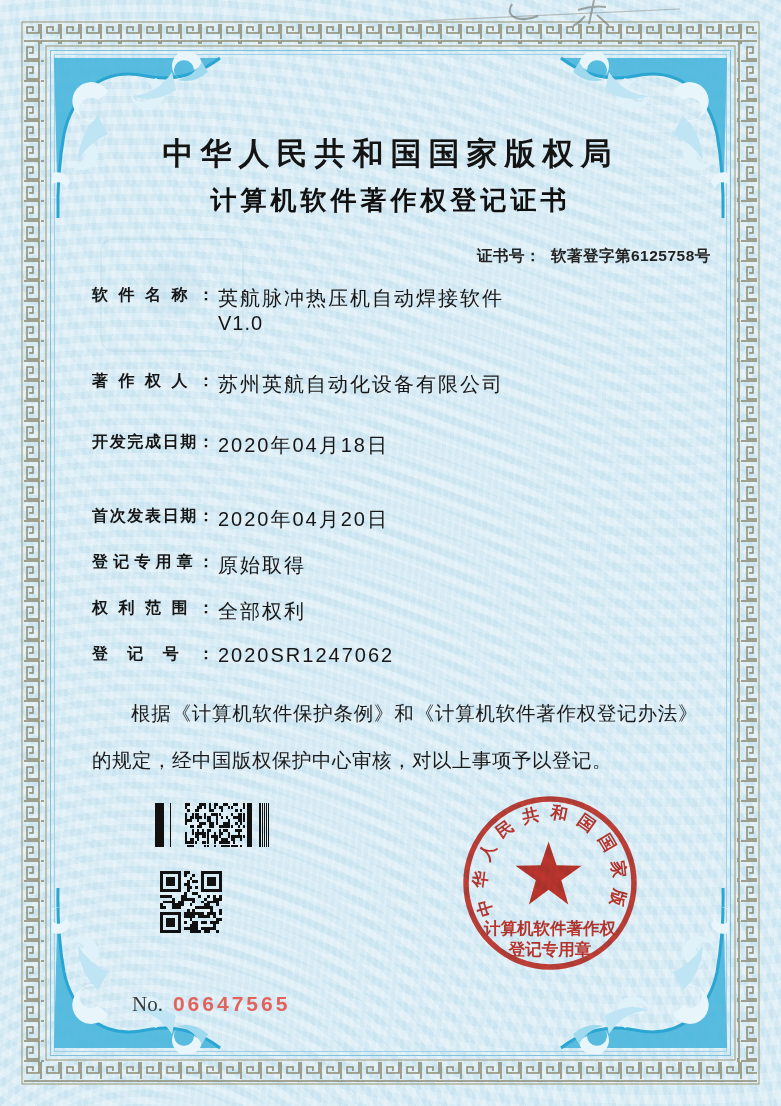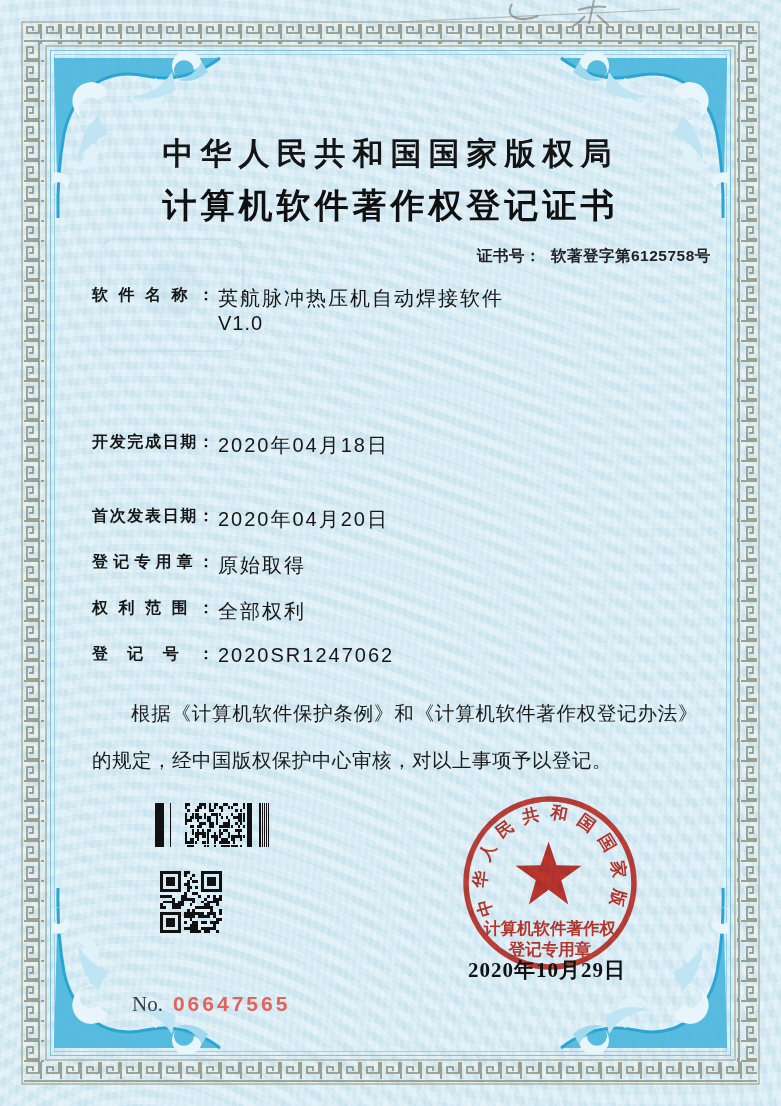--- a/index.html
+++ b/index.html
@@ -23,21 +23,21 @@
   .corner.bl{left:52px; bottom:52px; transform:scaleY(-1);}
   .corner.br{right:52px; bottom:52px; transform:scale(-1,-1);}
   
   .watermark{position:absolute; left:100px; top:238px; width:140px; height:110px;
     border:2px solid rgba(150,195,215,.35); border-radius:14px; opacity:.5;
     background:radial-gradient(circle at 50% 45%, rgba(170,205,225,.30) 0 28px, transparent 30px);}
   
   .authority{position:absolute; left:0; right:0; top:133px; text-align:center;
     font-size:31px; font-weight:bold; letter-spacing:7px; color:#141414;}
   .cert-title{position:absolute; left:0; right:0; top:183px; text-align:center;
-    font-size:34px; font-weight:bold; letter-spacing:4px; color:#101010;}
+    font-size:26px; font-weight:bold; letter-spacing:4px; color:#101010;}
   .certno{position:absolute; left:477px; top:246px; font-size:15.5px; font-weight:bold;
     letter-spacing:.5px; color:#222; font-family:"Liberation Sans",sans-serif;}
   .certno .v{margin-left:10px;text-align:center;}
   
   .row{position:absolute; left:92px; white-space:nowrap;}
   .flabel{display:inline-block; width:122px; font-weight:bold; font-size:16px;
     font-family:"Liberation Sans",sans-serif; text-align:justify; text-align-last:justify; color:#161616;
     vertical-align:top;}
   .fvalue{display:inline-block; font-size:20px; letter-spacing:2px;
     font-family:"Liberation Sans",sans-serif; color:#161616; vertical-align:top;}
@@ -129,20 +129,24 @@
   <div class="certno">
     <span>证书号：</span><span class="v">软著登字第6125758号</span>
   </div>
 
   <div class="row" style="top:285px">
     <span class="flabel">软件名称：</span>
     <span class="fvalue">
       <div>英航脉冲热压机自动焊接软件</div>
       <div class="l2">V1.0</div>
     </span>
+  </div>
+  <div class="row" style="top:371px">
+    <span class="flabel">著作权人：</span>
+    <span class="fvalue">苏州英航自动化设备有限公司</span>
   </div>
   <div class="row" style="top:432px">
     <span class="flabel">开发完成日期：</span>
     <span class="fvalue">2020年04月18日</span>
   </div>
   <div class="row" style="top:506px">
     <span class="flabel">首次发表日期：</span>
     <span class="fvalue">2020年04月20日</span>
   </div>
   <div class="row" style="top:552px">
@@ -510,15 +514,14 @@
     </defs>
     <circle cx="102" cy="102" r="84" fill="none" stroke="#d0281e" stroke-width="5.5" opacity=".95"></circle>
     <polygon points="102,66 109.1,87.3 131.5,87.7 113.4,100.7 119.6,122.3 102,109 84.4,122.3 90.6,100.7 72.5,87.7 94.9,87.3" fill="#d0281e" transform="translate(0,-2) scale(1.12) translate(-12.2,-10.2)"></polygon>
     <text font-size="17" font-weight="bold" fill="#d0281e" letter-spacing="9.5" font-family="Liberation Sans, sans-serif">
       <textPath href="#sealArc" startOffset="2">中华人民共和国国家版权局</textPath>
     </text>
     <text x="102" y="153" text-anchor="middle" font-size="16.5" font-weight="bold" fill="#d0281e" font-family="Liberation Sans, sans-serif">计算机软件著作权</text>
     <text x="102" y="174" text-anchor="middle" font-size="16.5" font-weight="bold" fill="#d0281e" font-family="Liberation Sans, sans-serif">登记专用章</text>
   </svg>
 
-  <div class="issue-date">2020年10月29日</div>
 
 </div>
 
 </body></html>

